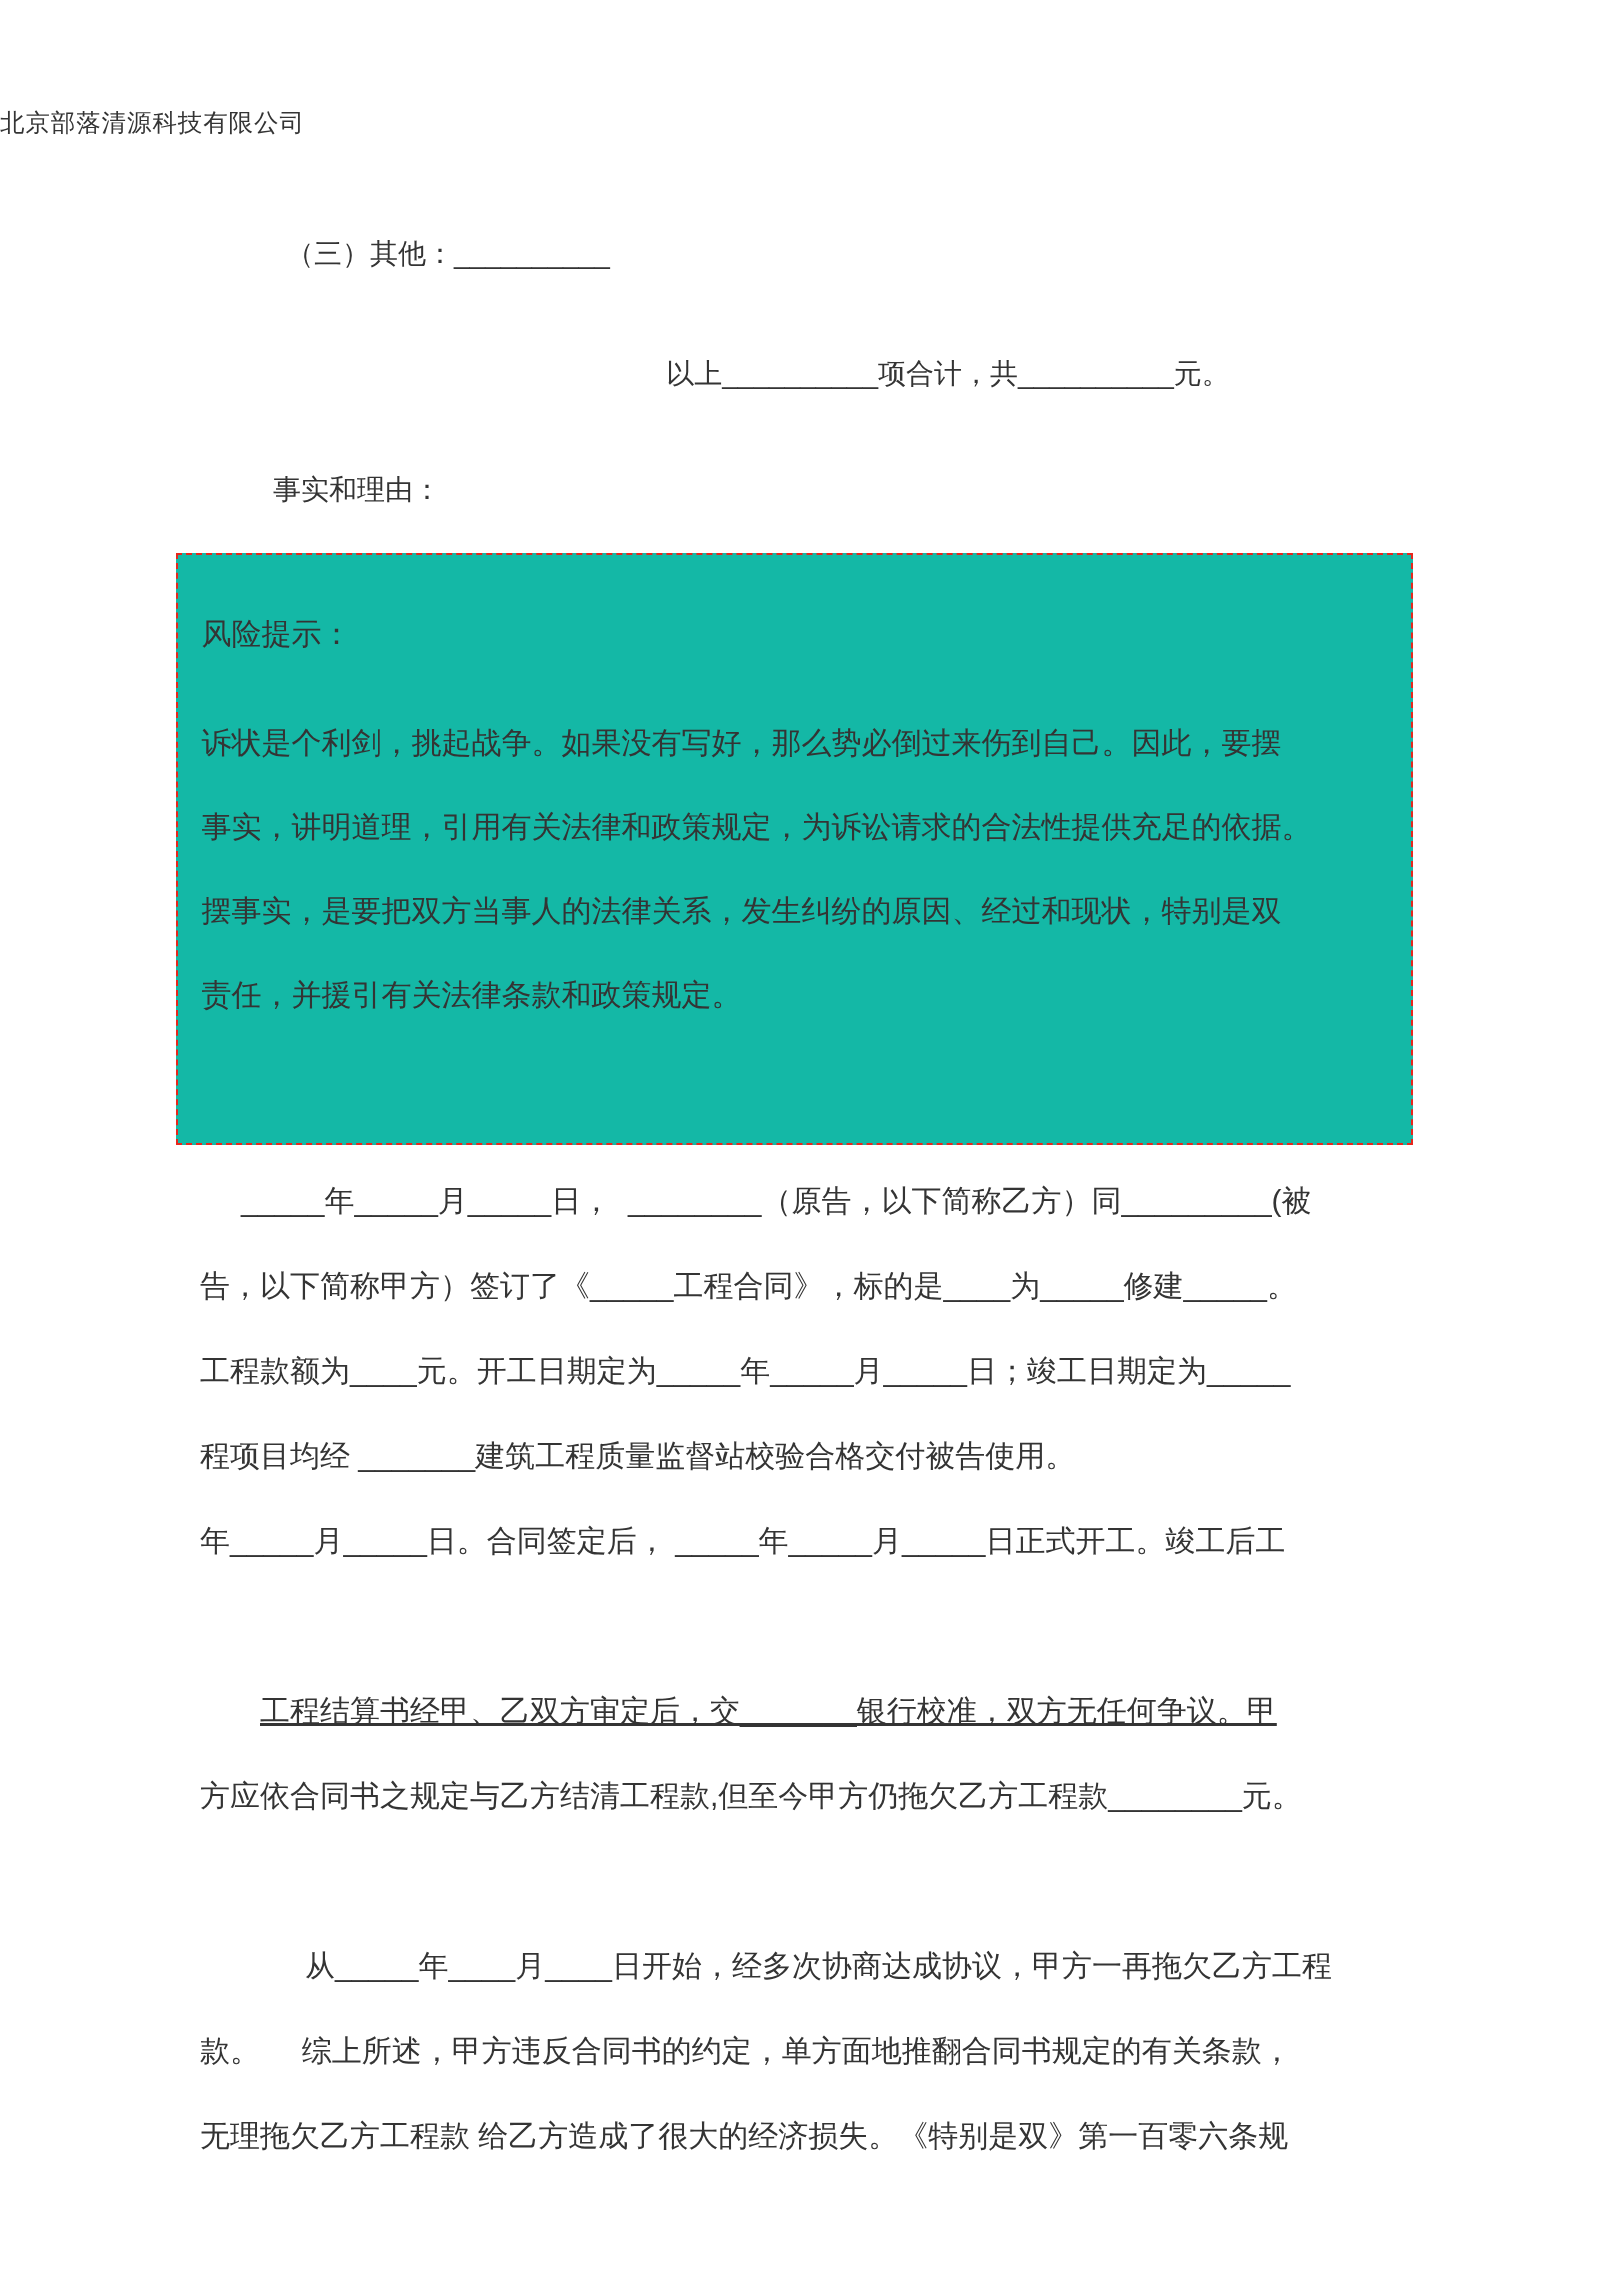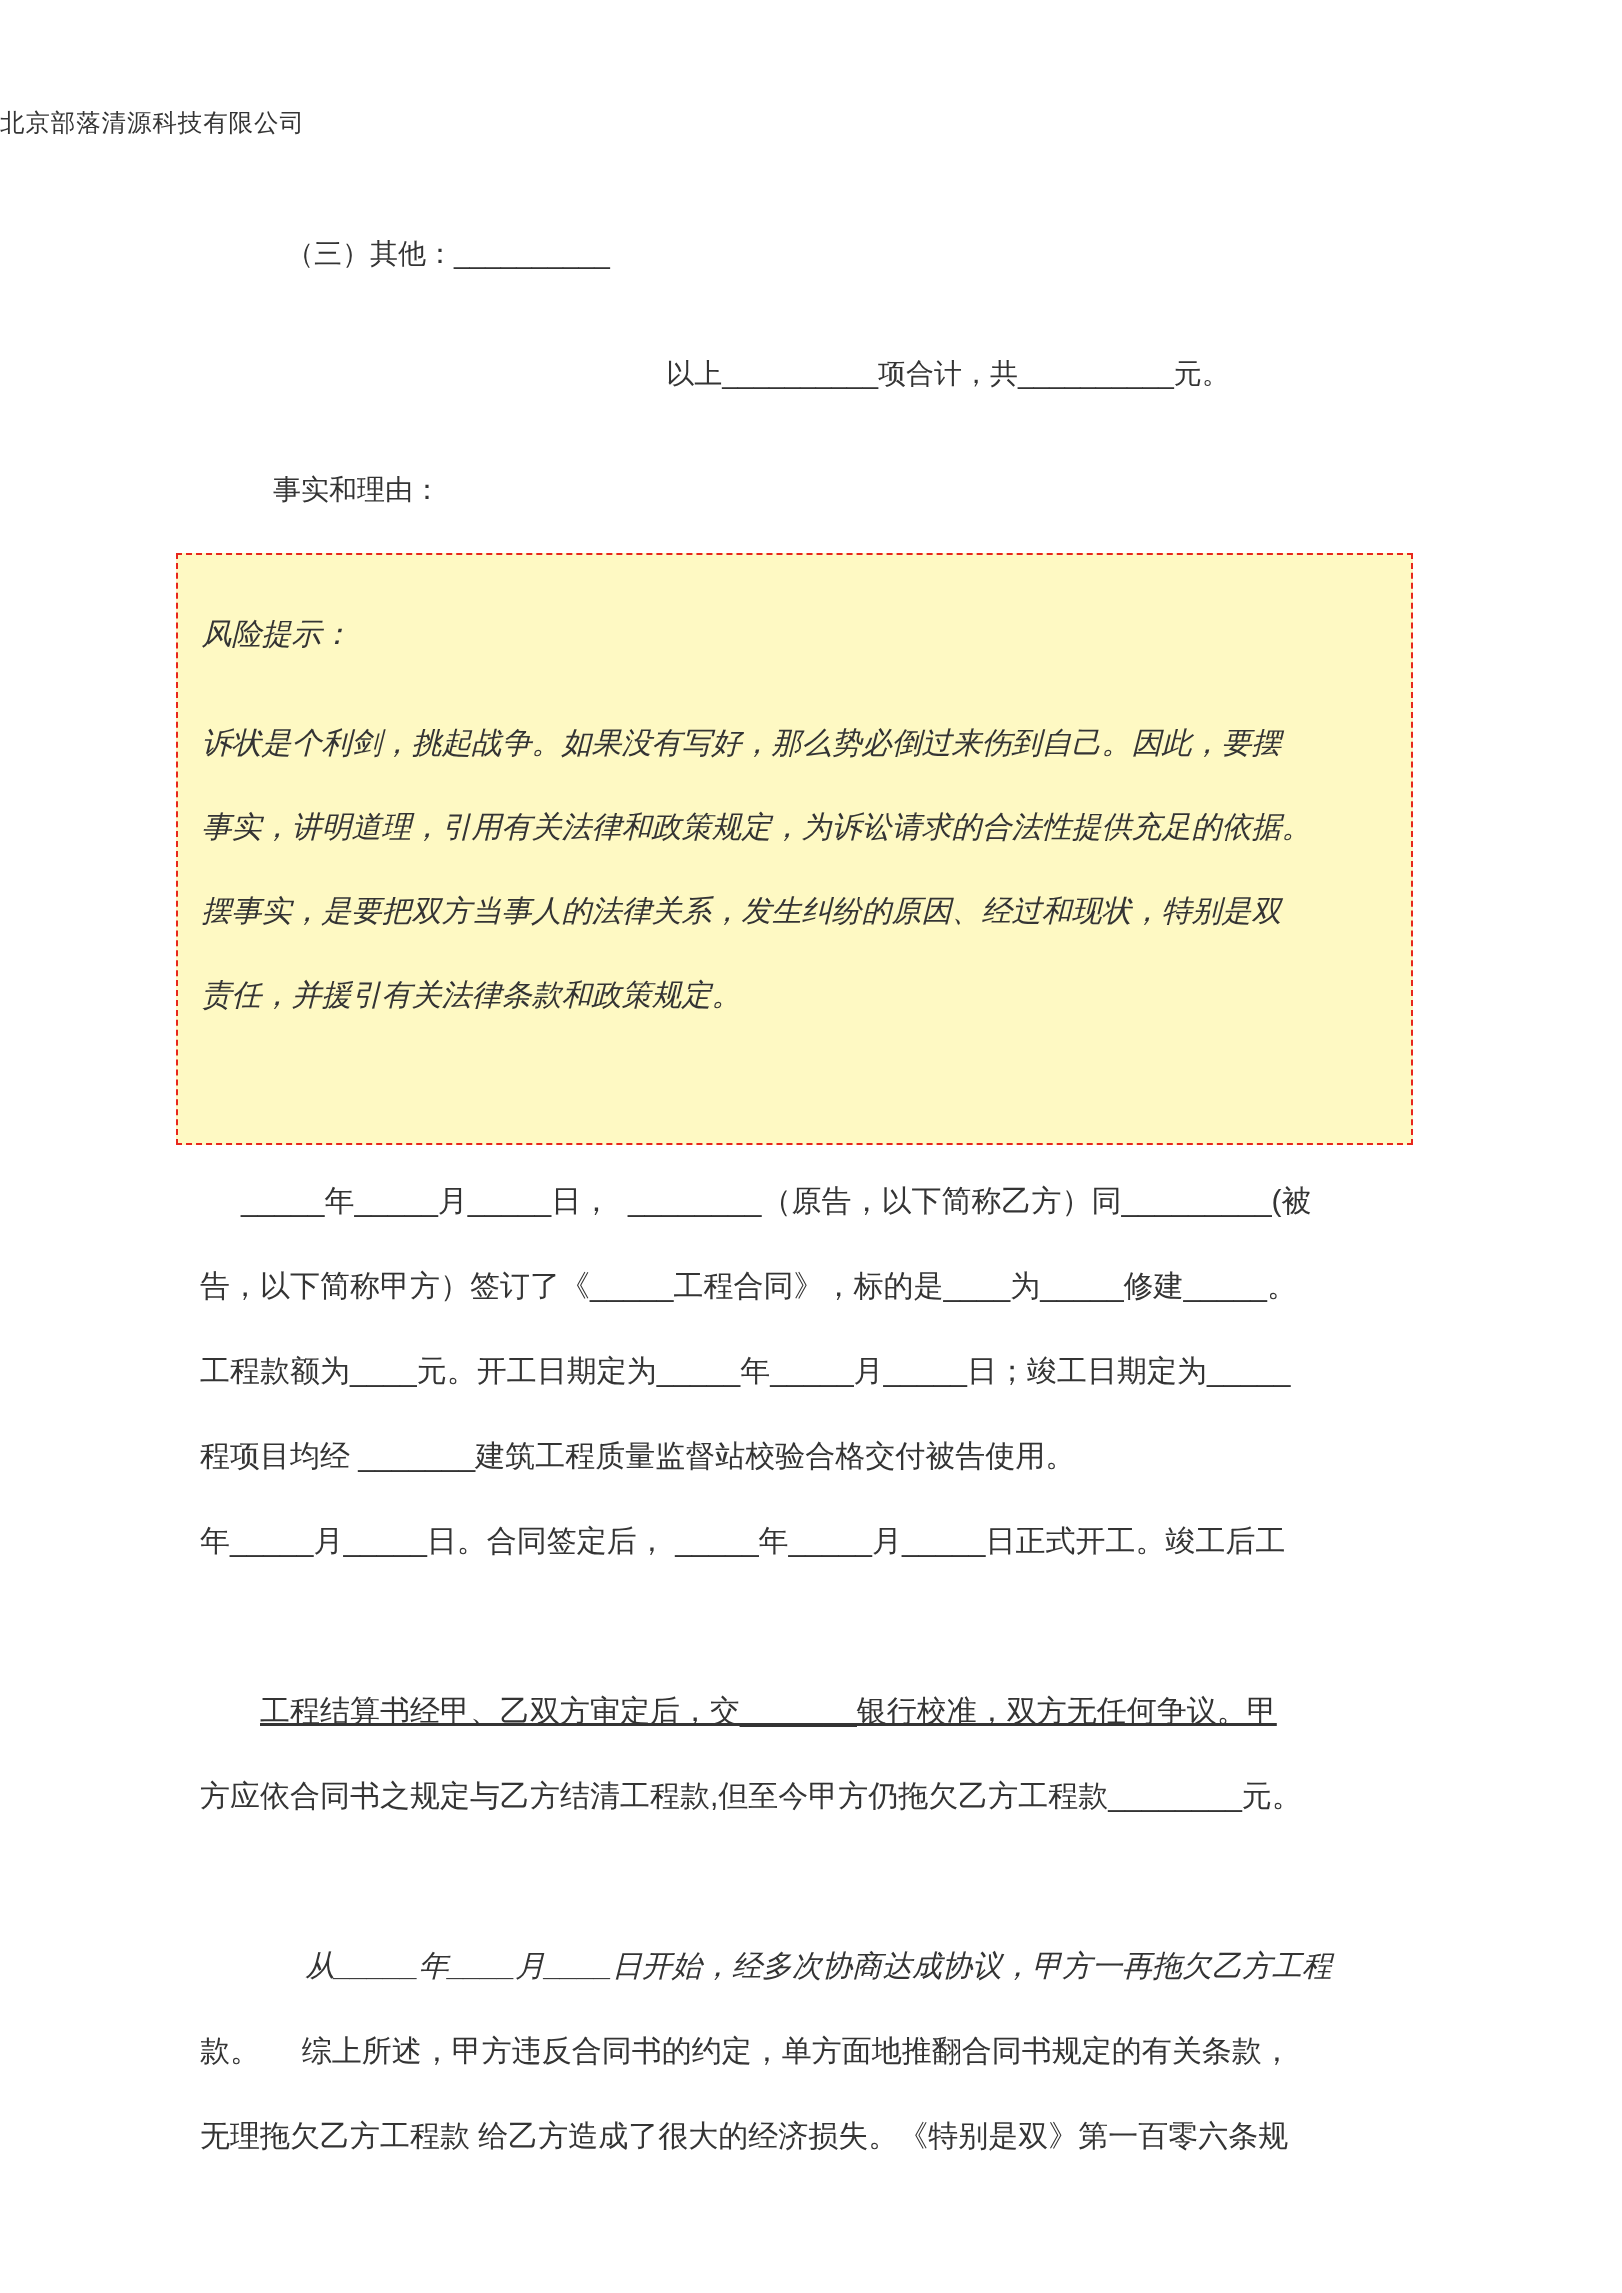--- a/index.html
+++ b/index.html
@@ -30,22 +30,21 @@
   .item3  { margin: 85px 0 0 286px; }
   .total  { margin: 65px 0 0 273px; text-align: center; }
   .facts  { margin: 61px 0 0 273px; }
   .riskbox {
     box-sizing: border-box;
     margin: 36px 0 0 176px;
     width: 1237px;
     height: 592px;
     border: 2.7px dashed #e8261c;
     padding: 60px 17.3px 18px 23.6px;
-    background: #fef9c3;
-    font-style: italic;
+    background: #14b8a6;
   }
   .riskbox .rb-title {
     font-size: 30px;
     line-height: 38px;
     margin-bottom: 48px;
     white-space: pre-wrap;
   }
   .riskbox .tline {
     font-size: 30px;
     line-height: 84px;
@@ -58,21 +57,21 @@
   .para .tline {
     font-size: 30px;
     line-height: 85px;
     white-space: pre-wrap;
   }
   .p1 { margin-top: 12.7px; }
   .p2 { margin-top: 85px; }
   .p3 { margin-top: 85px; }
   .p1 .tline:first-child { text-indent: 41px; }
   .p2 .tline:first-child { text-indent: 60px; text-decoration: underline; }
-  .p3 .tline:first-child { text-indent: 105px; font-style: italic; }
+  .p3 .tline:first-child { text-indent: 105px; }
 </style>
 </head>
 <body>
 
 <div class="company">北京部落清源科技有限公司</div>
 
 <div class="topline item3">（三）其他：__________</div>
 
 <div class="topline total">以上__________项合计，共__________元。</div>
 

